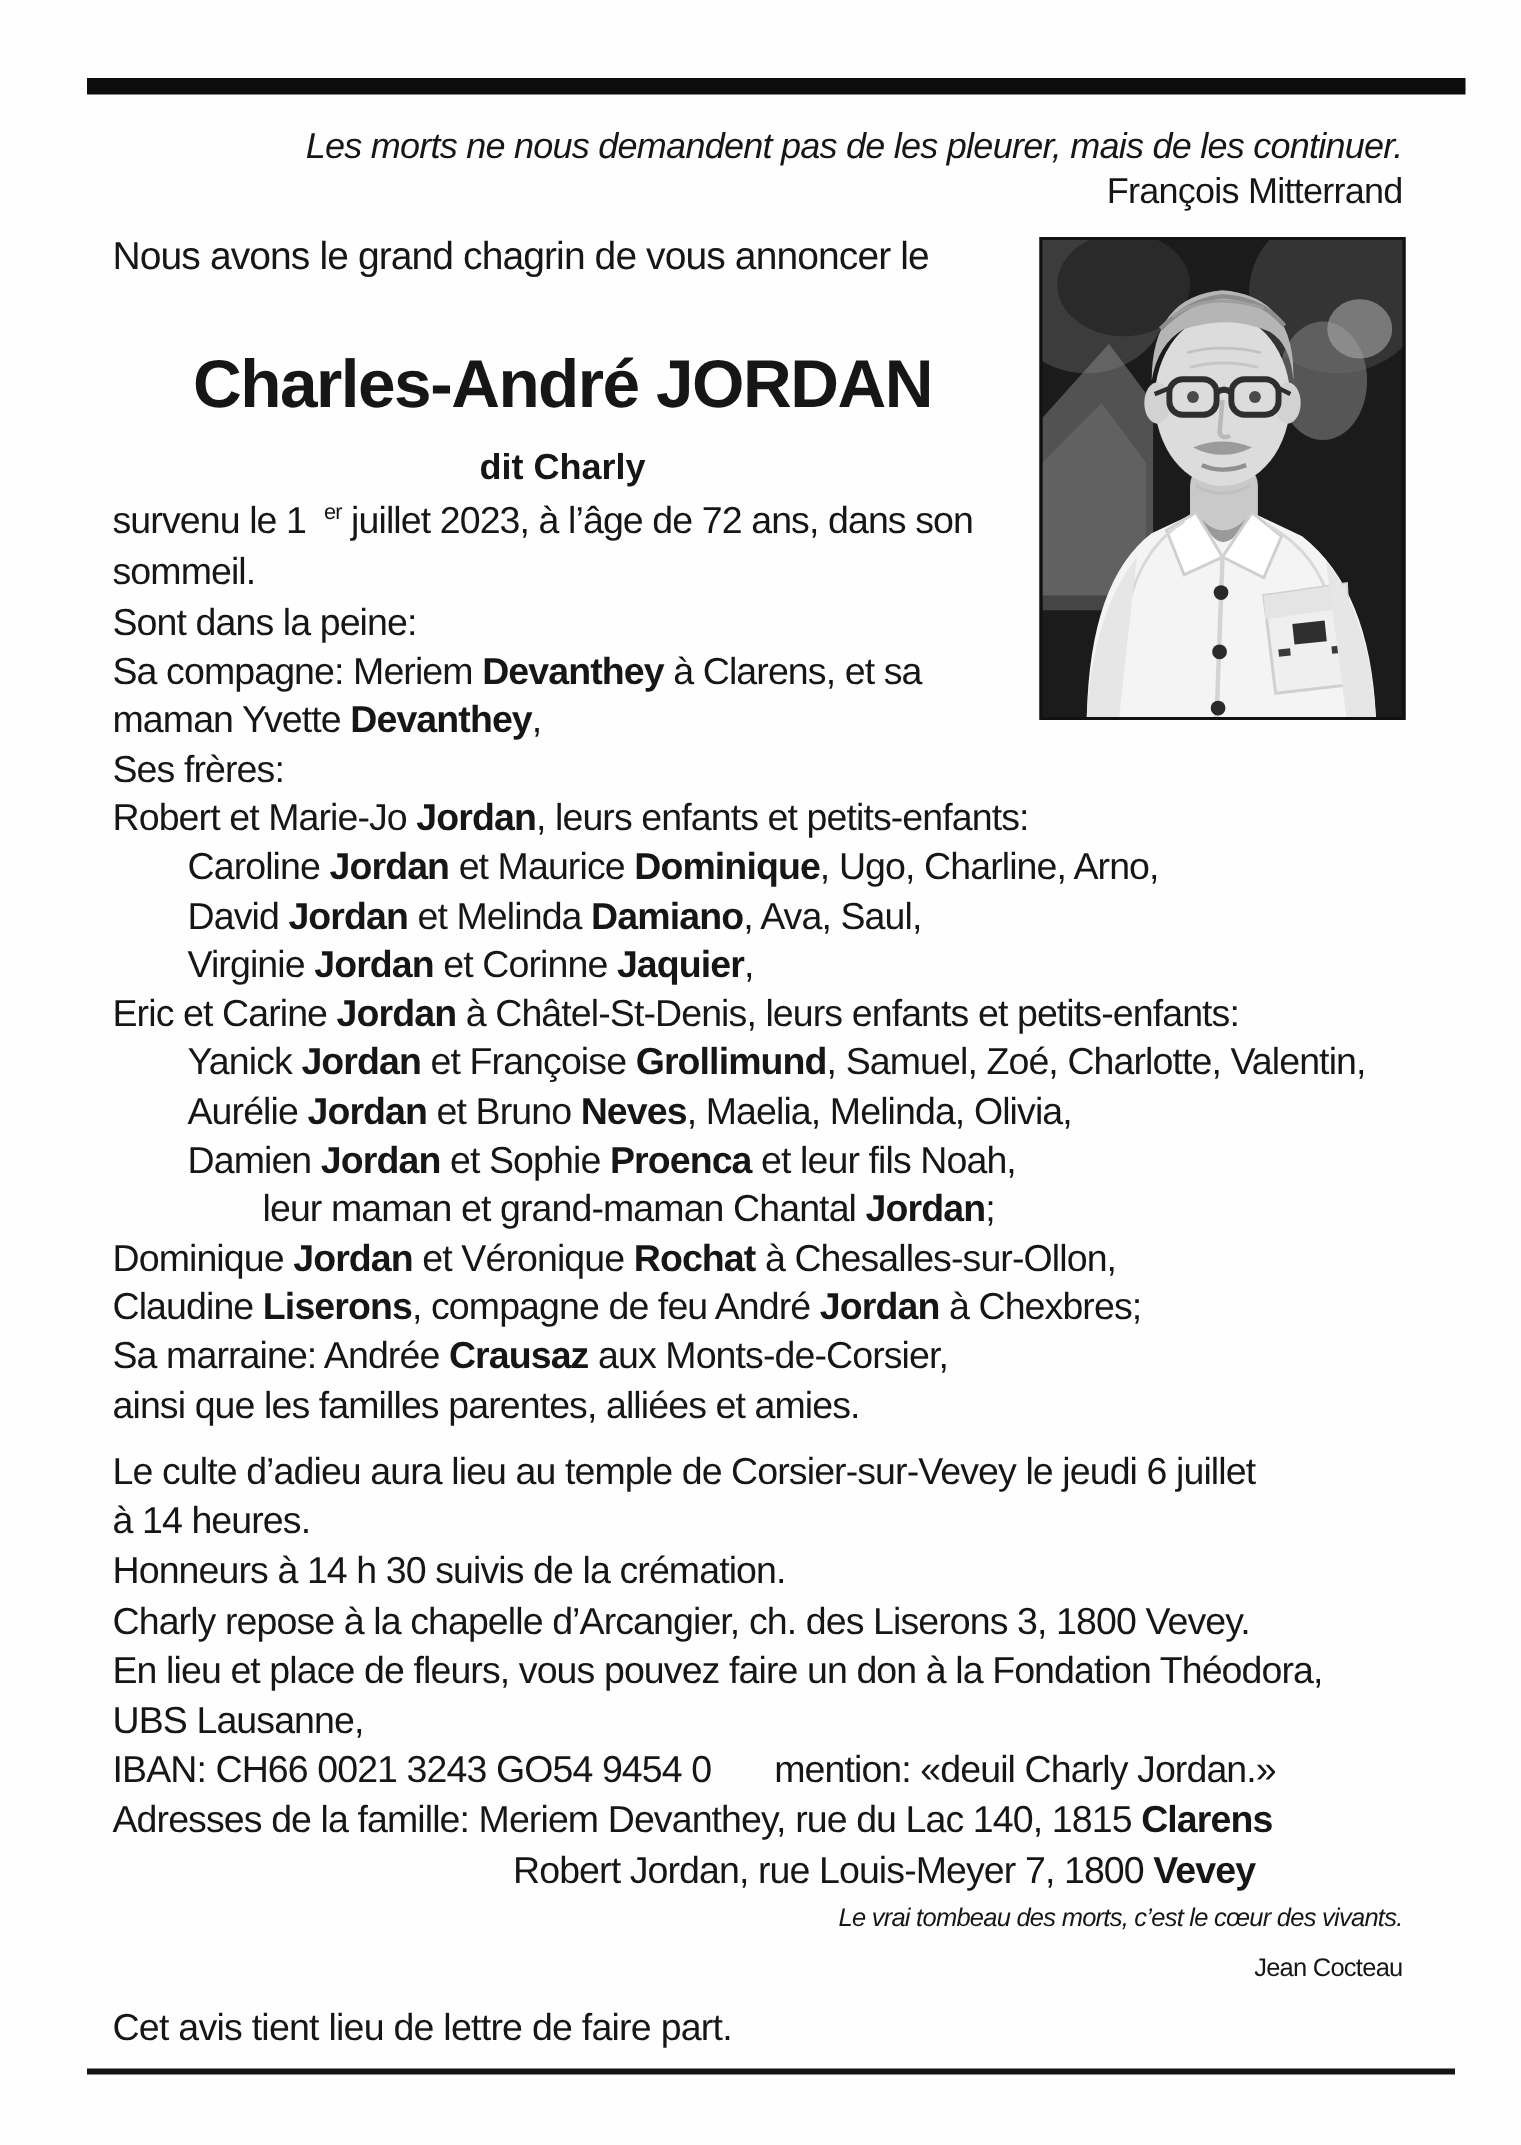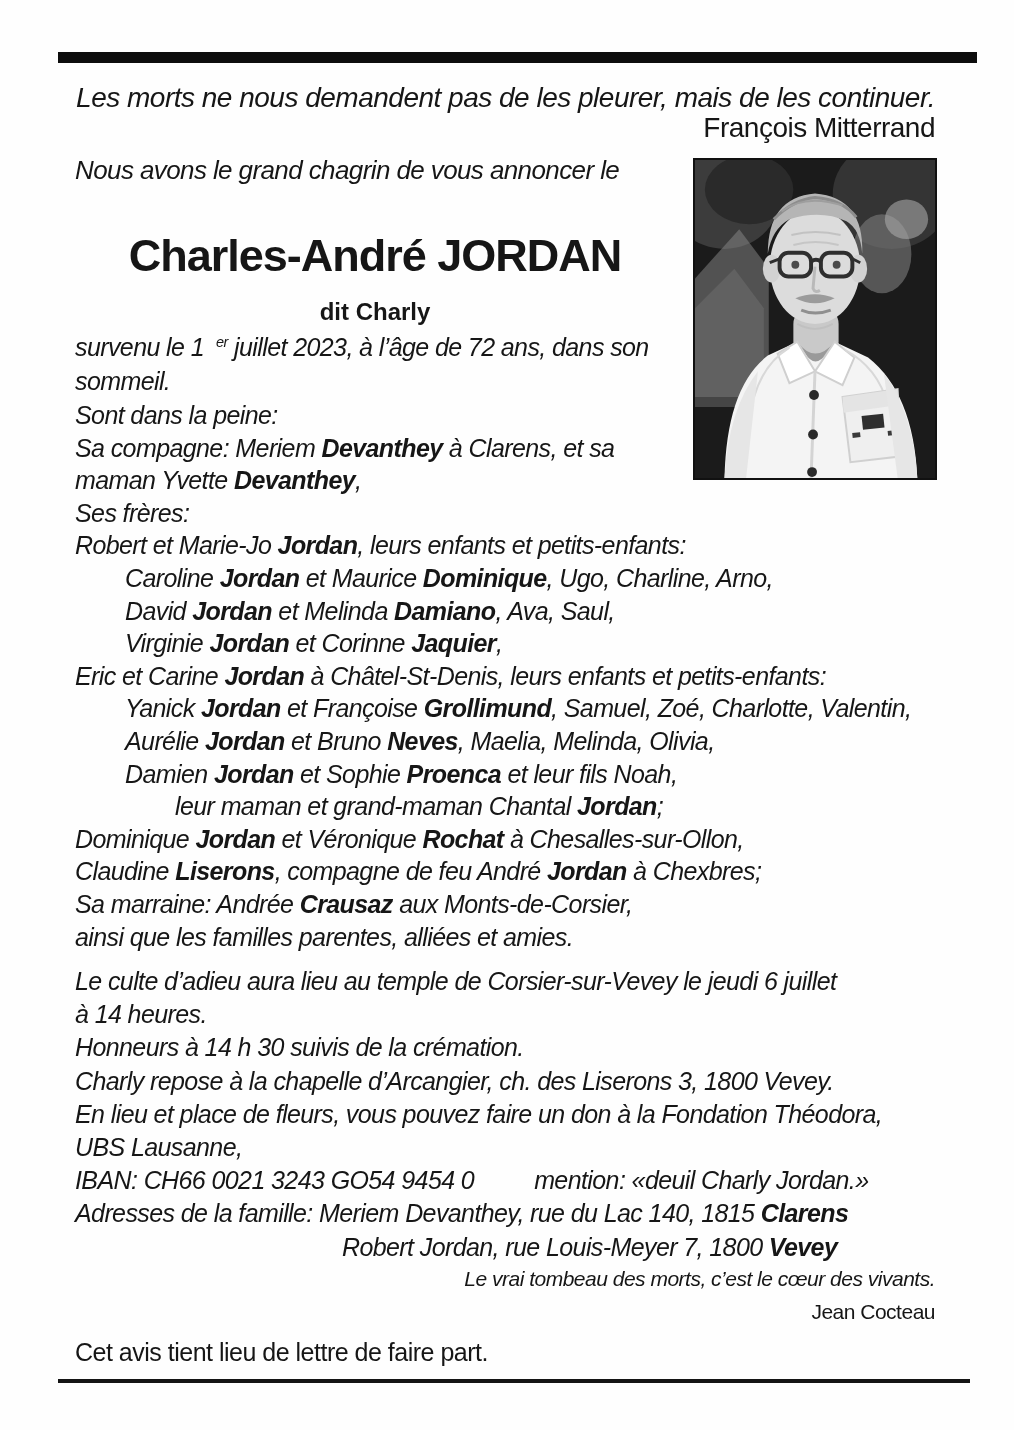--- a/index.html
+++ b/index.html
@@ -7,43 +7,43 @@
     position:relative;
     width:1014px;height:1430px;
     background:#fefefe;
     font-family:"Liberation Sans","DejaVu Sans",sans-serif;
     color:#161616;
     overflow:hidden;
   }
   .rule-top{position:absolute;left:58px;top:52px;width:919px;height:11px;background:#0d0d0d;}
   .rule-bottom{position:absolute;left:58px;top:1379px;width:912px;height:4px;background:#141414;}
 
-  .quote-top{position:absolute;left:75px;top:83px;width:860px;text-align:right;font-size:28px;line-height:30px;letter-spacing:-0.5px;}
+  .quote-top{position:absolute;left:75px;top:83px;width:860px;text-align:right;font-size:24px;line-height:30px;letter-spacing:-0.5px;}
   .quote-top .qt{font-style:italic;}
-  .quote-bottom{position:absolute;left:75px;top:1262px;width:860px;text-align:right;font-size:21px;line-height:33px;letter-spacing:-0.5px;}
+  .quote-bottom{position:absolute;left:75px;top:1262px;width:860px;text-align:right;font-size:17px;line-height:33px;letter-spacing:-0.5px;}
   .quote-bottom .qt{font-style:italic;}
 
   .announcement{position:absolute;left:75px;top:152px;width:610px;font-size:26px;line-height:36px;letter-spacing:-0.6px;}
 
   .name-block{position:absolute;left:75px;top:230px;width:600px;text-align:center;}
   .deceased-name{font-size:45px;font-weight:700;letter-spacing:-1px;line-height:52px;}
   .nickname{font-size:24px;font-weight:700;line-height:30px;margin-top:15px;}
 
   .death{position:absolute;left:75px;top:330px;width:620px;font-size:25px;line-height:34px;letter-spacing:-0.6px;}
 
   .mourners{position:absolute;left:75px;top:399px;width:939px;font-size:25px;line-height:32.6px;letter-spacing:-0.6px;}
   .details{position:absolute;left:75px;top:965px;width:939px;font-size:25px;line-height:33.2px;letter-spacing:-0.6px;}
 
-  .line{white-space:nowrap;font-style:italic;}
+  .line{white-space:nowrap;}
   .i0{padding-left:0;}
   .i1{padding-left:50px;}
   .i2{padding-left:100px;}
   .i3{padding-left:267px;}
   .b{font-weight:700;}
-  .gap{margin-left:60px;}
+  .gap{margin-left:42px;}
   sup{font-size:58%;line-height:0;margin-left:12px;}
 
   .footer-notice{position:absolute;left:75px;top:1338px;width:860px;text-align:left;font-size:25px;letter-spacing:-0.5px;}
 
   .photo-frame{
     position:absolute;left:693px;top:158px;width:244px;height:322px;
     border:2px solid #111;box-sizing:border-box;background:#161616;
   }
   .photo-frame svg{display:block;width:100%;height:100%;}
 </style>

